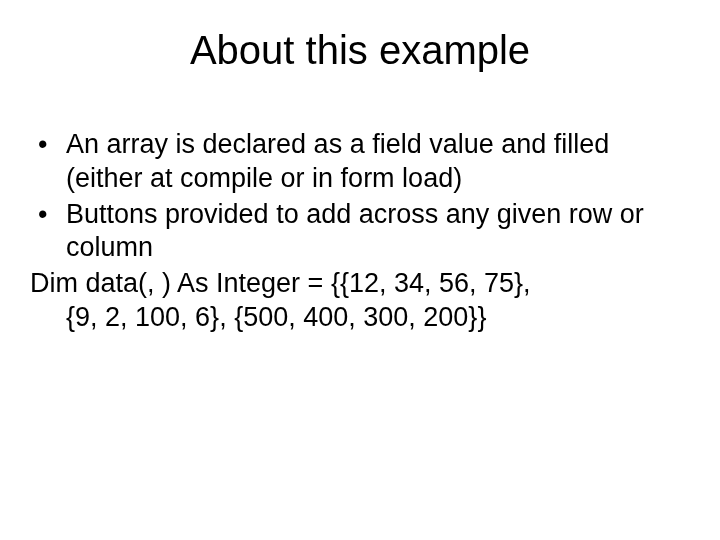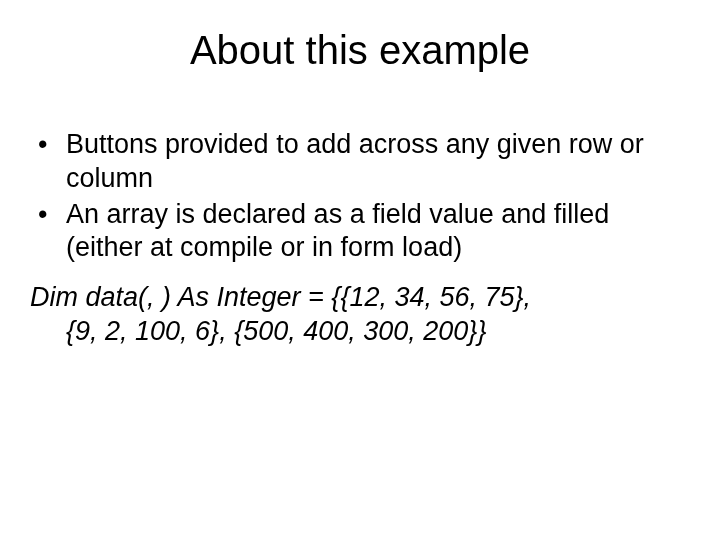--- a/index.html
+++ b/index.html
@@ -41,36 +41,35 @@
   ul.bullets > li::before {
     content: "•";
     position: absolute;
     left: 8px;
     top: 0;
     font-size: 27px;
     line-height: 1.25;
   }
   .code {
     padding-left: 0;
-    margin-top: 16px;
-    font-style: italic;
+    margin-top: 2px;
   }
   .code .cont {
     padding-left: 36px;
     display: block;
   }
 </style>
 </head>
 <body>
 
 <div class="slide">
   <div class="title">About this example</div>
   <div class="body">
     <ul class="bullets">
+      <li>An array is declared as a field value and filled (either at compile or in form load)</li>
       <li>Buttons provided to add across any given row or column</li>
-      <li>An array is declared as a field value and filled (either at compile or in form load)</li>
     </ul>
     <div class="code">
       <span>Dim data(, ) As Integer = {{12, 34, 56, 75},</span><br>
       <span class="cont">{9, 2, 100, 6}, {500, 400, 300, 200}}</span>
     </div>
   </div>
 </div>
 
 </body></html>

